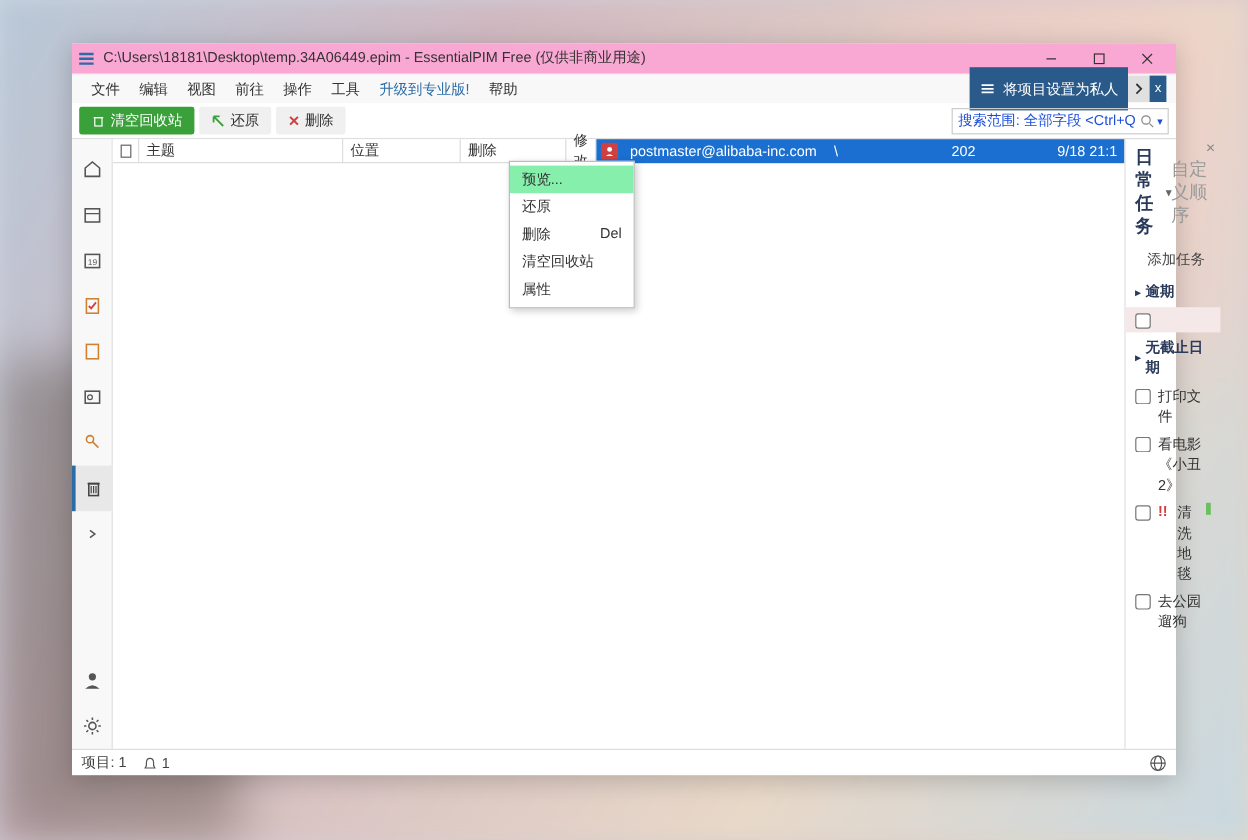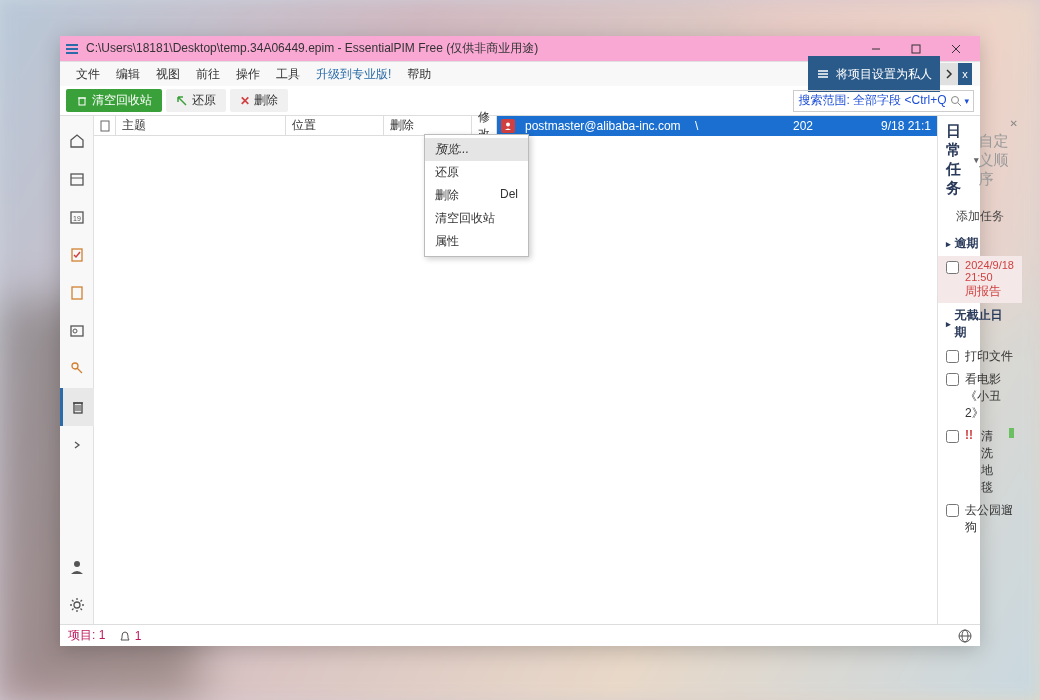--- a/index.html
+++ b/index.html
@@ -46,39 +46,39 @@
 .row { display:flex; height:20px; font-size:12px; color:#fff; background:#1a6fd0; align-items:center; }
 .row .cell { padding:2px 6px; overflow:hidden; white-space:nowrap; }
 .row .cell.icon-cell { width:22px; padding:2px; display:flex; justify-content:center; }
 .row .cell.c0 { width:170px; }
 .row .cell.c1 { width:98px; }
 .row .cell.c2 { width:88px; }
 .row .cell.c3 { flex:1; }
 .row .person-icon { background:#d04040; width:14px; height:14px; border-radius:2px; display:flex; align-items:center; justify-content:center; color:#fff; font-size:9px; }
 .ctxmenu { position:absolute; left:330px; top:18px; width:105px; background:#fff; border:1px solid #bbb; box-shadow:2px 2px 6px rgba(0,0,0,0.2); padding:3px 0; font-size:12px; }
 .ctxmenu .ctx-item { padding:3px 10px; display:flex; justify-content:space-between; color:#333; }
-.ctxmenu .ctx-item.hov { background:#e5e5e5;font-style:italic; }
+.ctxmenu .ctx-item.hov { background:#86efac; }
 .rightpanel { width:190px; border-left:1px solid #e0e0e0; display:flex; flex-direction:column; font-size:12px; position:relative; }
 .rp-close { position:absolute; right:2px; top:0; font-size:10px; color:#888; padding:2px; }
 .rp-header { display:flex; align-items:center; justify-content:space-between; padding:6px 8px 4px; }
 .rp-header .title { font-size:15px; font-weight:bold; color:#2a3a5a; display:flex; align-items:center; gap:4px; }
 .rp-header .title .dd { font-size:9px; color:#666; }
 .rp-header .cust { color:#999; font-size:15px; }
 .rp-add { padding:6px 10px 6px 18px; color:#444; }
 .rp-section { padding:4px 8px; display:flex; align-items:center; gap:4px; font-weight:bold; color:#2a3a5a; }
 .rp-section .tri { font-size:9px; }
 .rp-task { padding:3px 8px 3px 8px; display:flex; align-items:flex-start; gap:6px; color:#333; }
 .rp-task input[type=checkbox] { margin-top:2px; width:13px; height:13px; }
 .rp-task.overdue { background:#f5e8e8; }
 .rp-task .task-body { flex:1; }
 .rp-task .task-date { color:#d04040; font-size:11px; }
 .rp-task .task-title.red { color:#d04040; }
 .rp-task .pri { color:#d04040; font-weight:bold; margin-right:2px; }
 .rp-task .tag { width:10px; height:10px; background:#6ac060; margin-left:auto; }
-.statusbar { height:22px; border-top:1px solid #ddd; display:flex; align-items:center; padding:0 8px; font-size:12px; color:#be185d; gap:14px; }
+.statusbar { height:22px; border-top:1px solid #ddd; display:flex; align-items:center; padding:0 8px; font-size:12px; color:#404040; gap:14px; }
 .statusbar .sb-spacer { flex:1; }
 .statusbar .globe { font-size:14px; color:#555; }
 svg { display:block; }
 </style>
 </head>
 <body>
 
 <div class="bg-blur"></div>
 
 <div class="window">
@@ -296,24 +296,20 @@
           </div>
         <div class="cust">自定义顺序</div>
       </div>
       <div class="rp-add">添加任务</div>
       <div class="rp-section">
           <span class="tri">▸</span>
           <span>逾期</span>
         </div>
       <div class="rp-task overdue">
         <input type="checkbox" style="">
-        <div class="task-body">
-          <div class="task-date">2024/9/18 21:50</div>
-          <div class="task-title red">周报告</div>
-        </div>
       </div>
       <div class="rp-section">
           <span class="tri">▸</span>
           <span>无截止日期</span>
         </div>
       <div class="rp-task">
         <input type="checkbox" style="">
         <span>打印文件</span>
       </div>
       <div class="rp-task">

